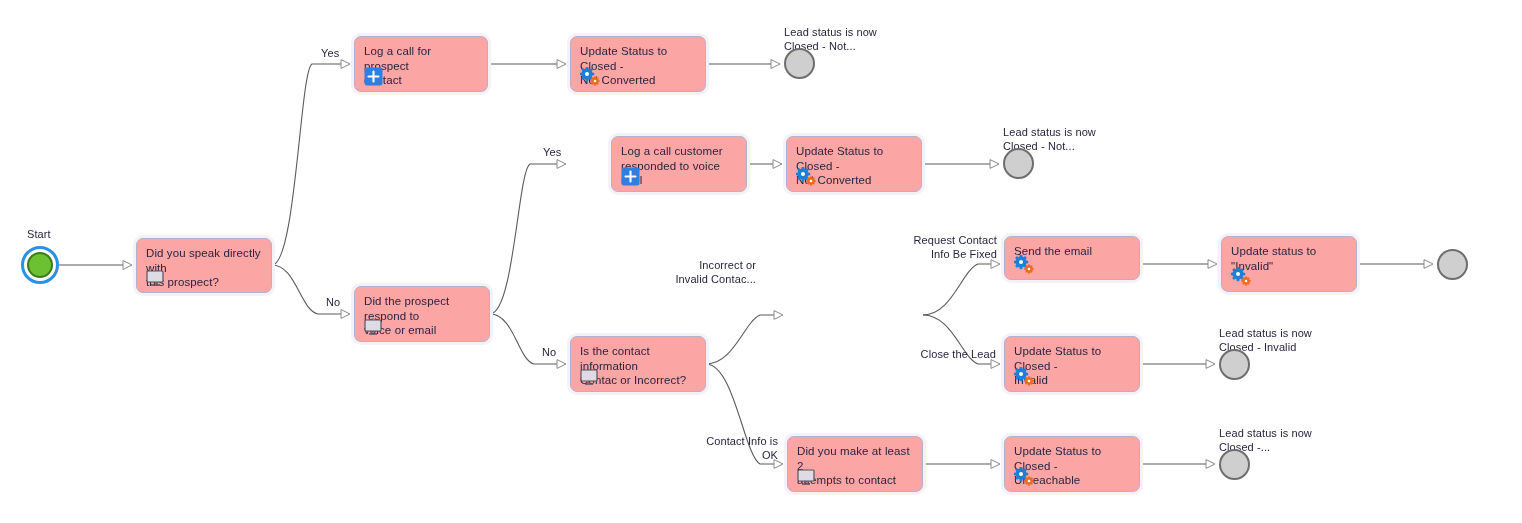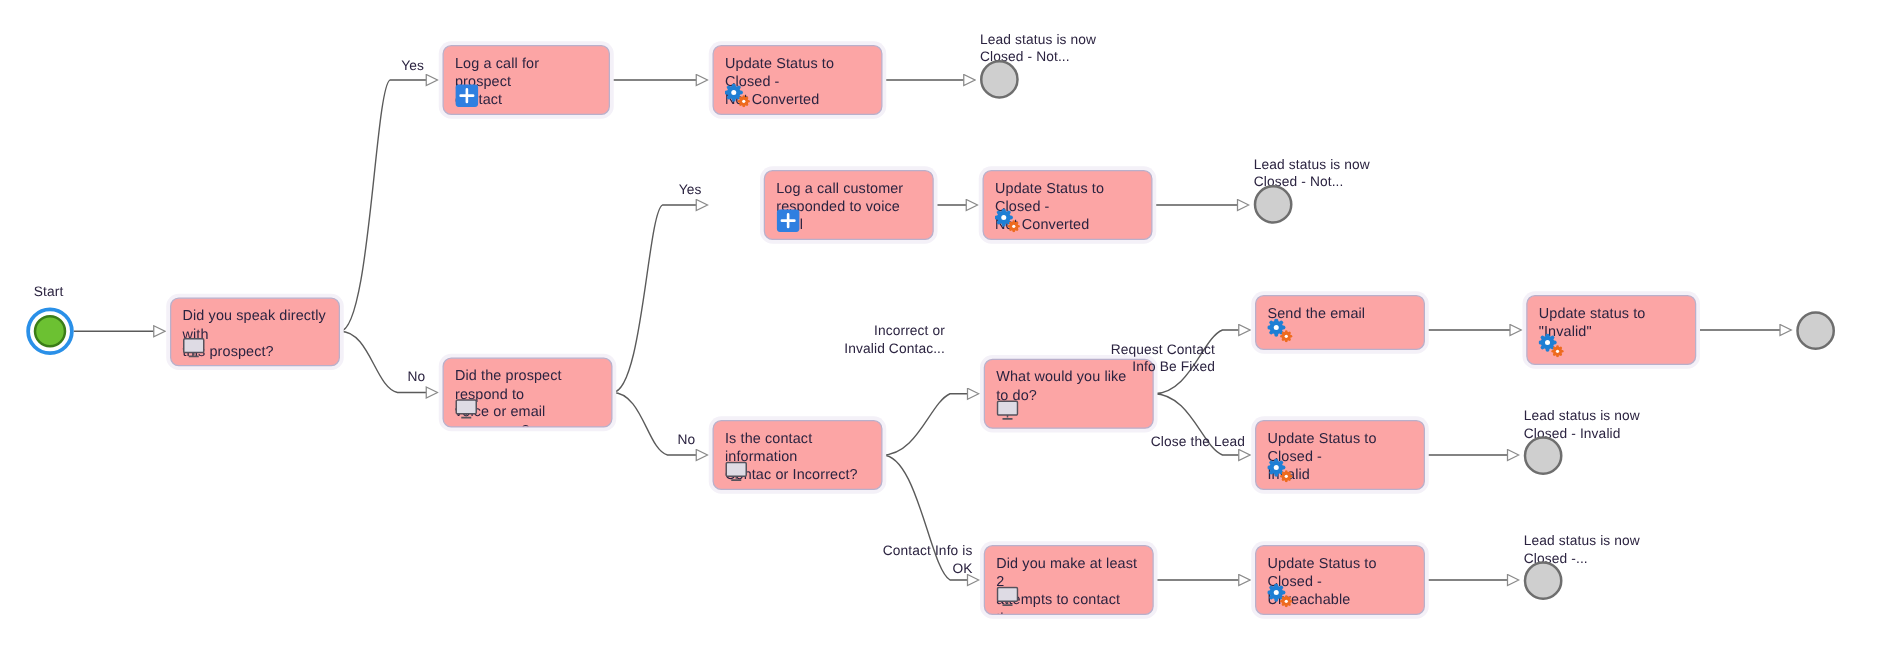--- a/index.html
+++ b/index.html
@@ -278,30 +278,20 @@
 Contac or Incorrect?</div>
     <div class="icon-wrap">
       <svg width="18" height="17" viewBox="0 0 18 17">
         <rect x="1" y="1" width="16" height="11" rx="1" fill="#dedbe4" stroke="#55525c" stroke-width="1.2"></rect>
         <path d="M9,12 L9,14" stroke="#55525c" stroke-width="1.2"></path>
         <path d="M5,15 L13,15" stroke="#55525c" stroke-width="1.4"></path>
       </svg>
     </div>
   </div>
 
-  <div class="node" style="left:787px; top:287px; width:136px; height:56px;">
-    <div class="node-label">What would you like to do?</div>
-    <div class="icon-wrap">
-      <svg width="18" height="17" viewBox="0 0 18 17">
-        <rect x="1" y="1" width="16" height="11" rx="1" fill="#dedbe4" stroke="#55525c" stroke-width="1.2"></rect>
-        <path d="M9,12 L9,14" stroke="#55525c" stroke-width="1.2"></path>
-        <path d="M5,15 L13,15" stroke="#55525c" stroke-width="1.4"></path>
-      </svg>
-    </div>
-  </div>
 
   <div class="node" style="left:1004px; top:236px; width:136px; height:44px;">
     <div class="node-label">Send the email</div>
     <div class="icon-wrap">
       <svg width="22" height="19" viewBox="0 0 22 19">
         <g fill="#1f7fd4">
           <circle cx="7" cy="7" r="5.4"></circle>
           <g stroke="#1f7fd4" stroke-width="3.1" stroke-linecap="round">
             <path d="M7,1.2 L7,12.8"></path>
               <path d="M1.2,7 L12.8,7"></path>
@@ -439,19 +429,19 @@
   <div class="end-label" style="left:1219px; top:427px;">Lead status is now
 Closed -...</div>
   <div class="end-node" style="left:1219px; top:449px;"></div>
 
   <div class="edge-label" style="left:321px; top:47px;">Yes</div>
   <div class="edge-label" style="left:326px; top:296px;">No</div>
   <div class="edge-label" style="left:543px; top:146px;">Yes</div>
   <div class="edge-label" style="left:542px; top:346px;">No</div>
   <div class="edge-label right" style="left:674px; top:259px; width:82px;">Incorrect or
 Invalid Contac...</div>
-  <div class="edge-label right" style="left:888px; top:234px; width:84px;margin-top:40px;">Request Contact
+  <div class="edge-label right" style="left:913px; top:234px; width:84px;">Request Contact
 Info Be Fixed</div>
   <div class="edge-label right" style="left:920px; top:348px; width:76px;">Close the Lead</div>
   <div class="edge-label right" style="left:706px; top:435px; width:72px;">Contact Info is
 OK</div>
 
 </div>
 
 </body></html>

